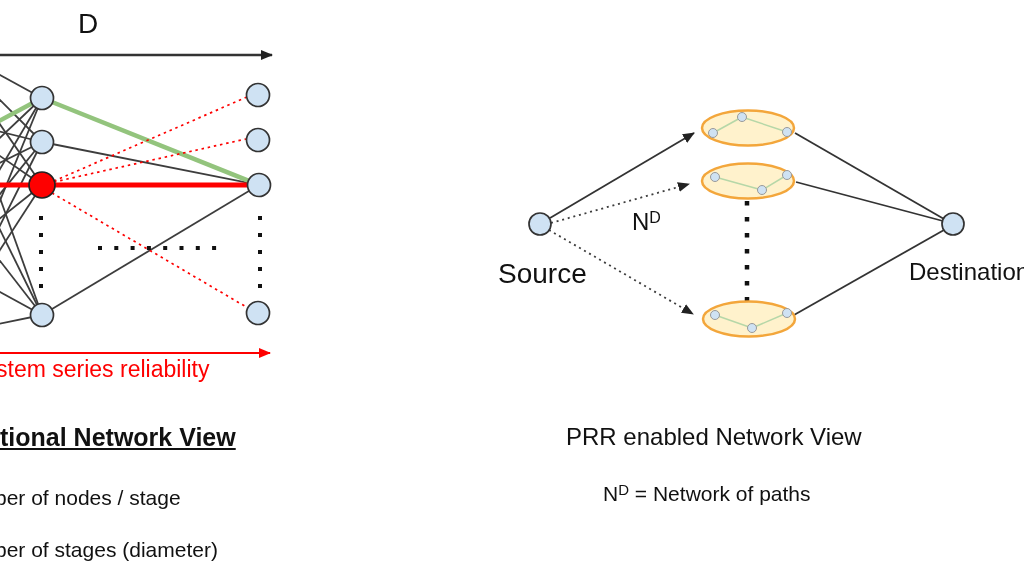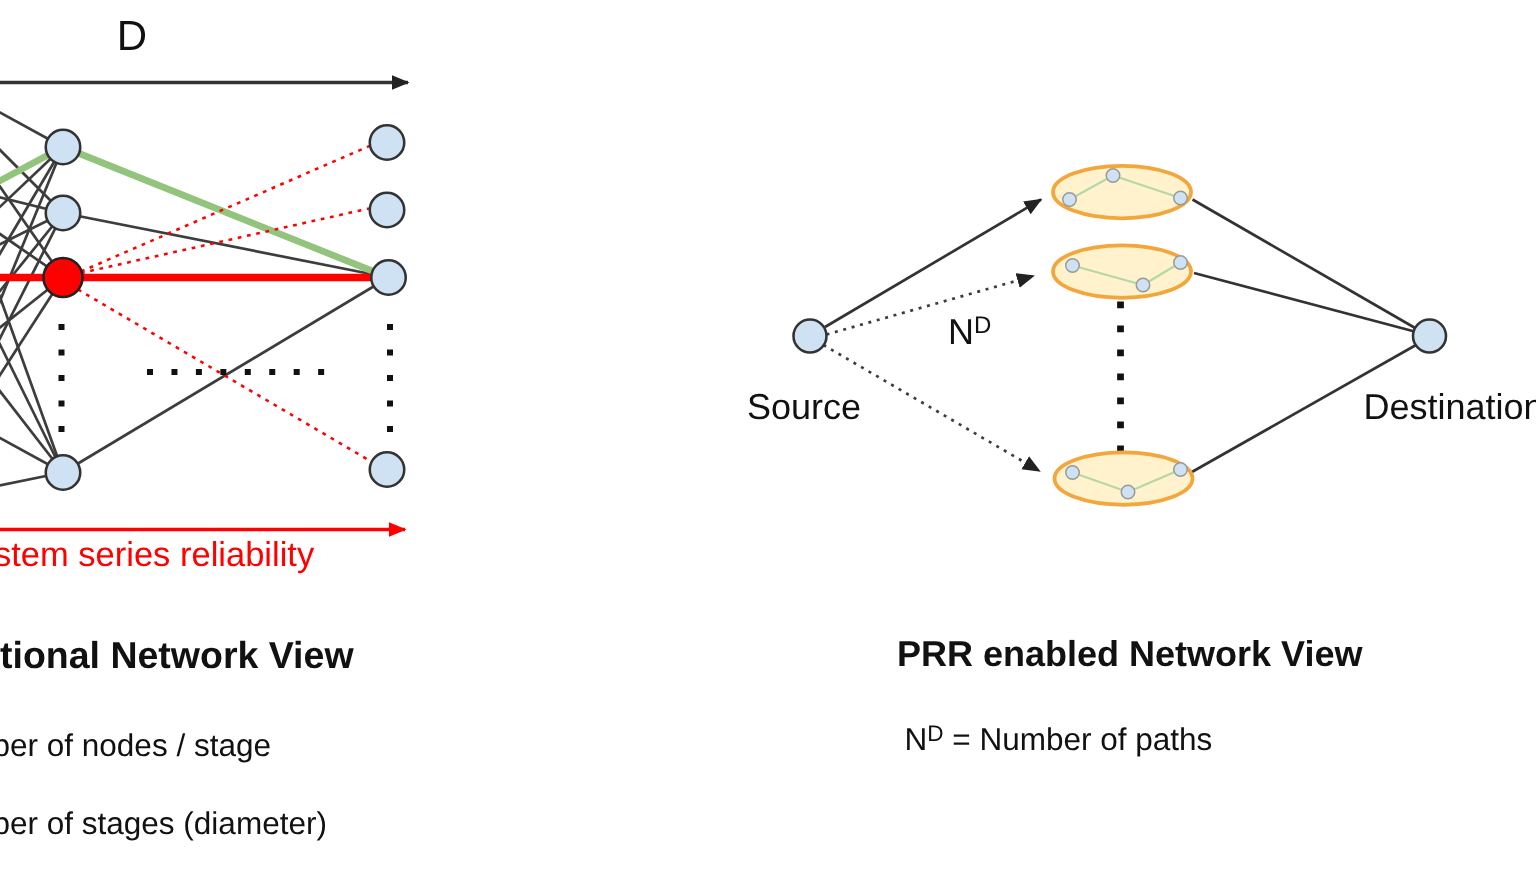--- a/index.html
+++ b/index.html
@@ -4,28 +4,28 @@
 <style>
   html,body{margin:0;padding:0;background:#fff;}
   .stage{
     position:relative;width:1024px;height:585px;background:#ffffff;
     overflow:hidden;font-family:"Liberation Sans",sans-serif;color:#111;
   }
   .stage svg{position:absolute;left:0;top:0;}
   .label{position:absolute;line-height:1;white-space:nowrap;}
   .d-label{left:72px;top:10px;width:32px;text-align:center;font-size:28px;}
   .red-caption{left:-4px;top:358px;font-size:23px;color:#fe0000;}
-  .left-title{left:0px;top:425px;font-size:25px;font-weight:bold;}
+  .left-title{left:0px;top:425px;font-size:25px;font-weight:bold;text-decoration:underline;}
   .note-1{left:-5px;top:487px;font-size:21px;}
   .note-2{left:-5px;top:539px;font-size:21px;}
-  .source-label{left:498px;top:260px;font-size:24px;}
+  .source-label{left:498px;top:260px;font-size:28px;}
   .dest-label{left:909px;top:260px;font-size:24px;}
   .nd-label{left:632px;top:210px;font-size:24px;}
   .nd-label .sup{font-size:16px;position:relative;top:-7px;}
-  .right-title{left:598px;top:425px;font-size:24px;font-weight:bold;}
+  .right-title{left:566px;top:425px;font-size:24px;font-weight:normal;}
   .formula{left:603px;top:483px;font-size:21px;}
   .formula .sup{font-size:15px;position:relative;top:-6px;}
 </style>
 </head>
 <body>
 
 <div class="stage">
 
   <svg width="1024" height="585" viewBox="0 0 1024 585">
     <defs>
@@ -173,16 +173,16 @@
 
   <div class="label nd-label">
     <span>N</span><span class="sup">D</span>
   </div>
 
   <div class="label dest-label">Destination</div>
 
   <div class="label right-title">PRR enabled Network View</div>
 
   <div class="label formula">
-    <span>N</span><span class="sup">D</span><span> = Number of paths</span>
+    <span>N</span><span class="sup">D</span><span> = Network of paths</span>
   </div>
 
 </div>
 
 </body></html>

